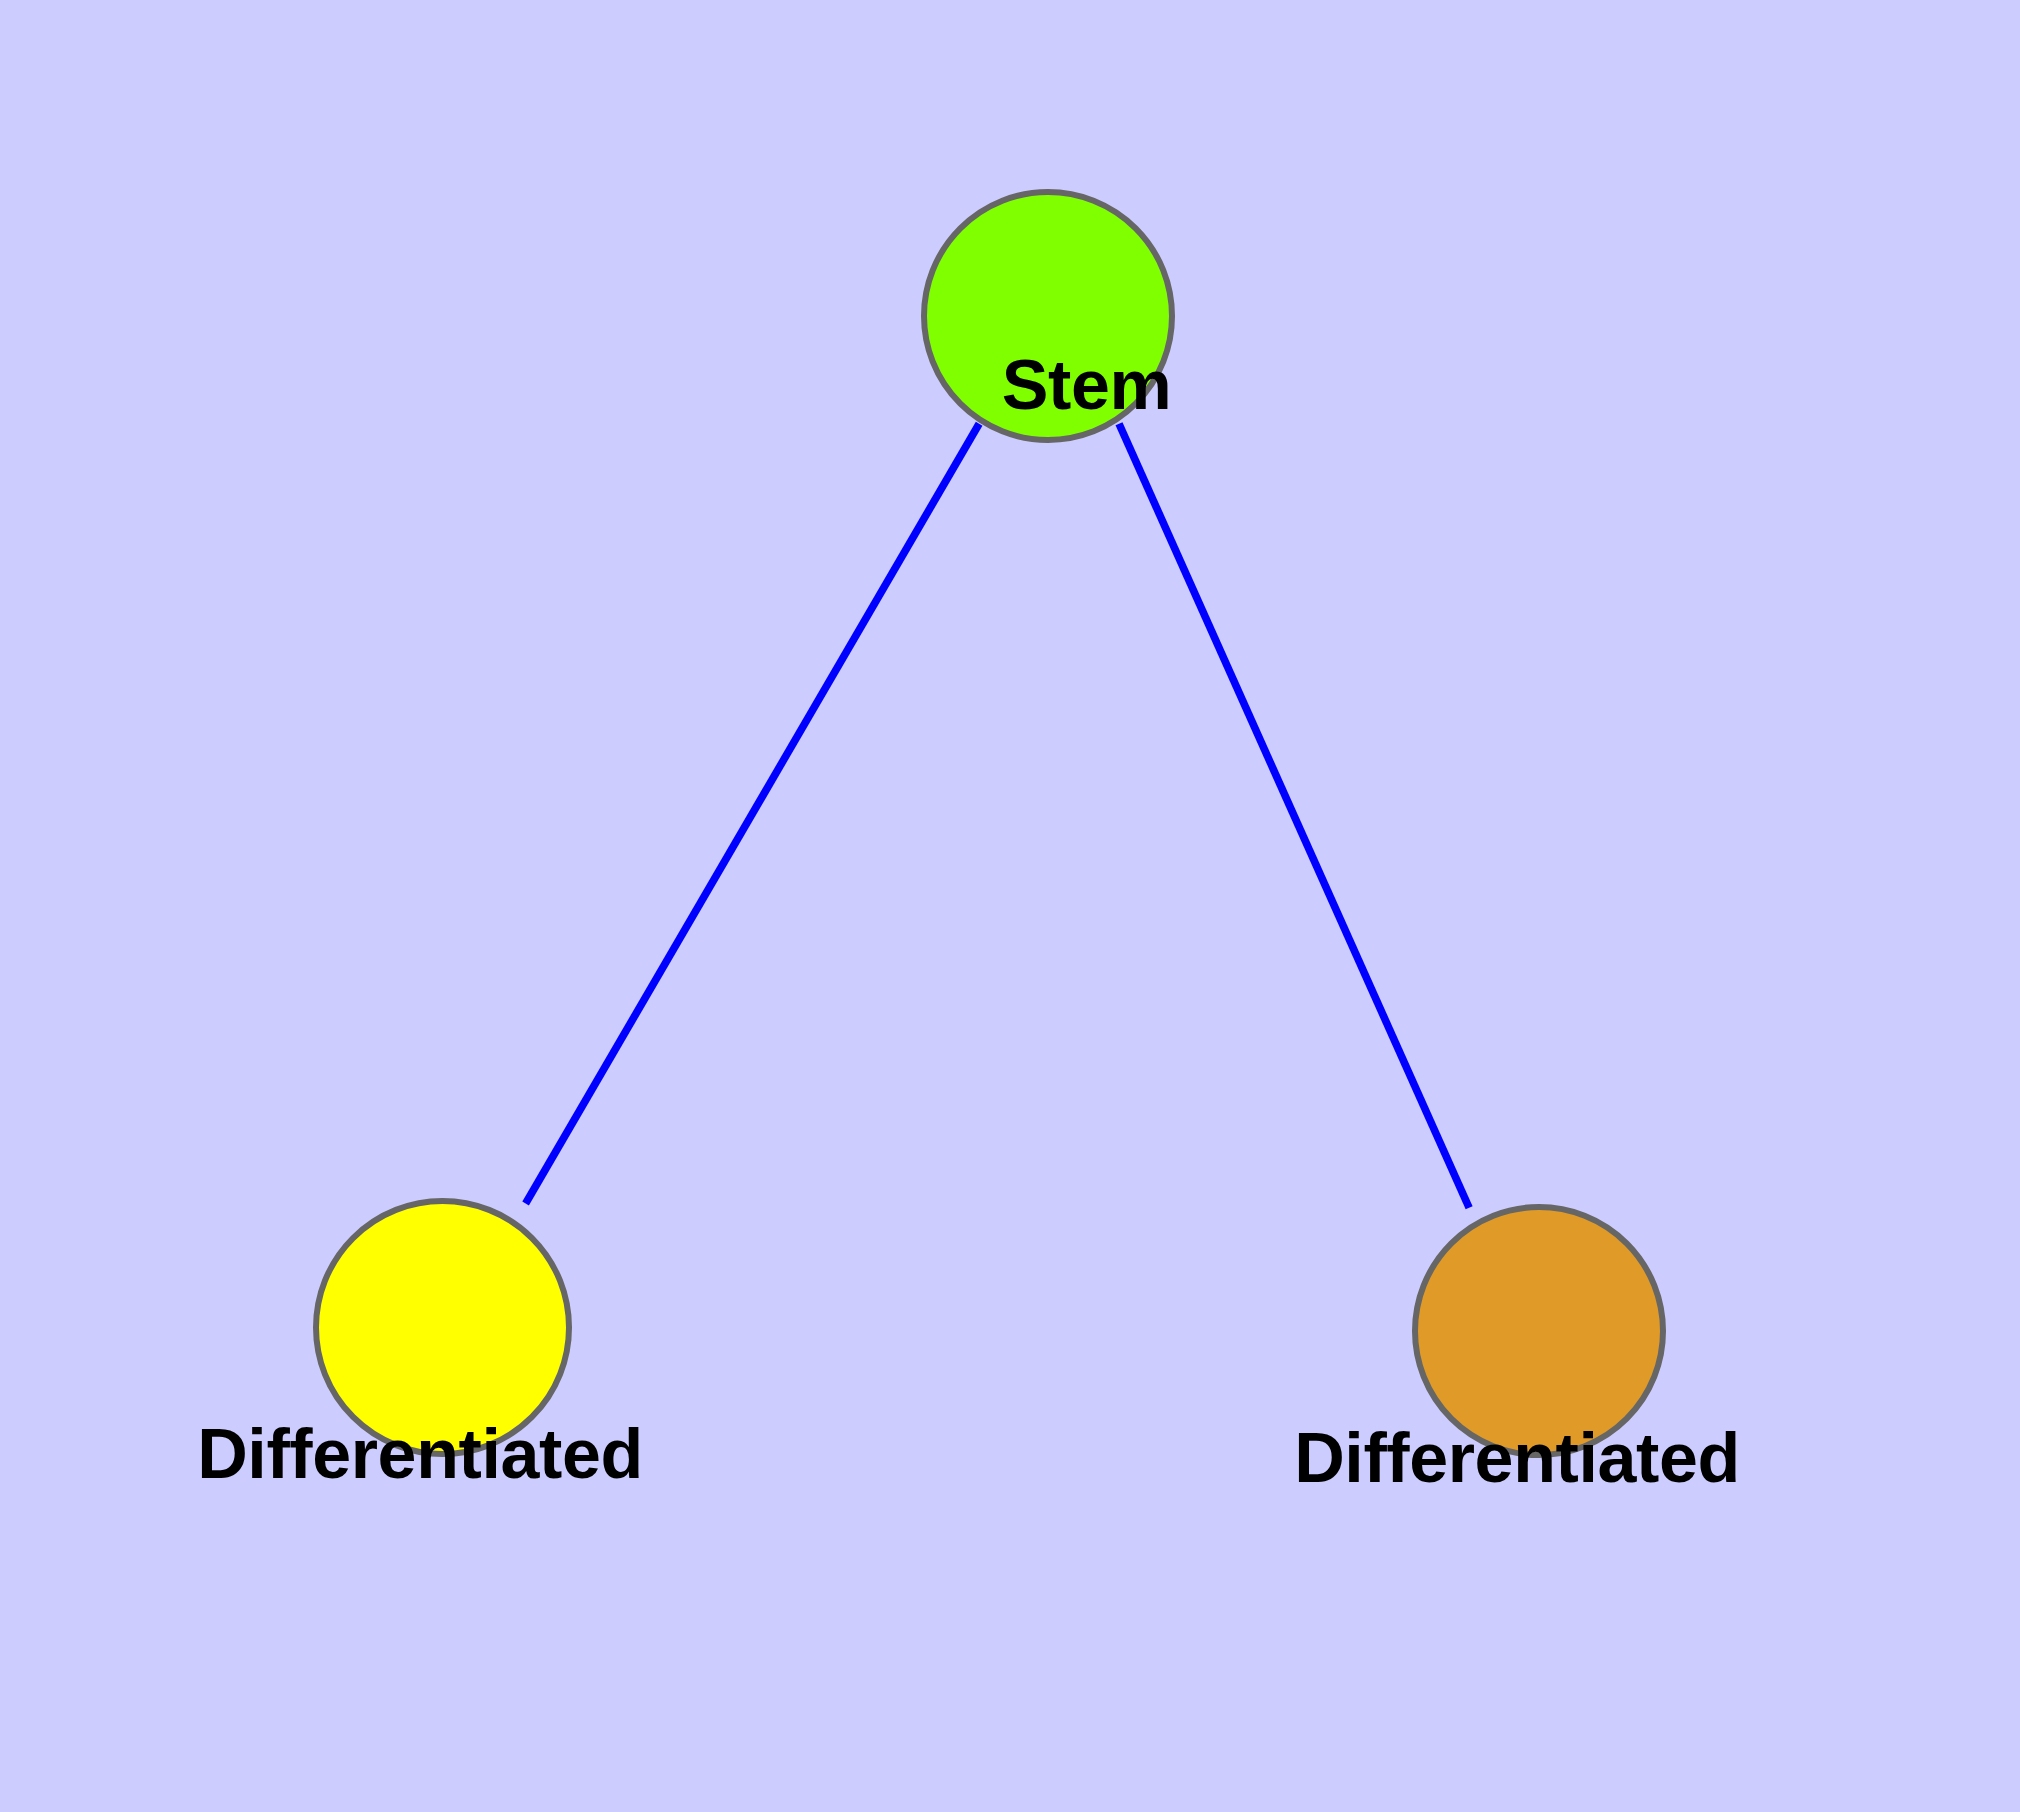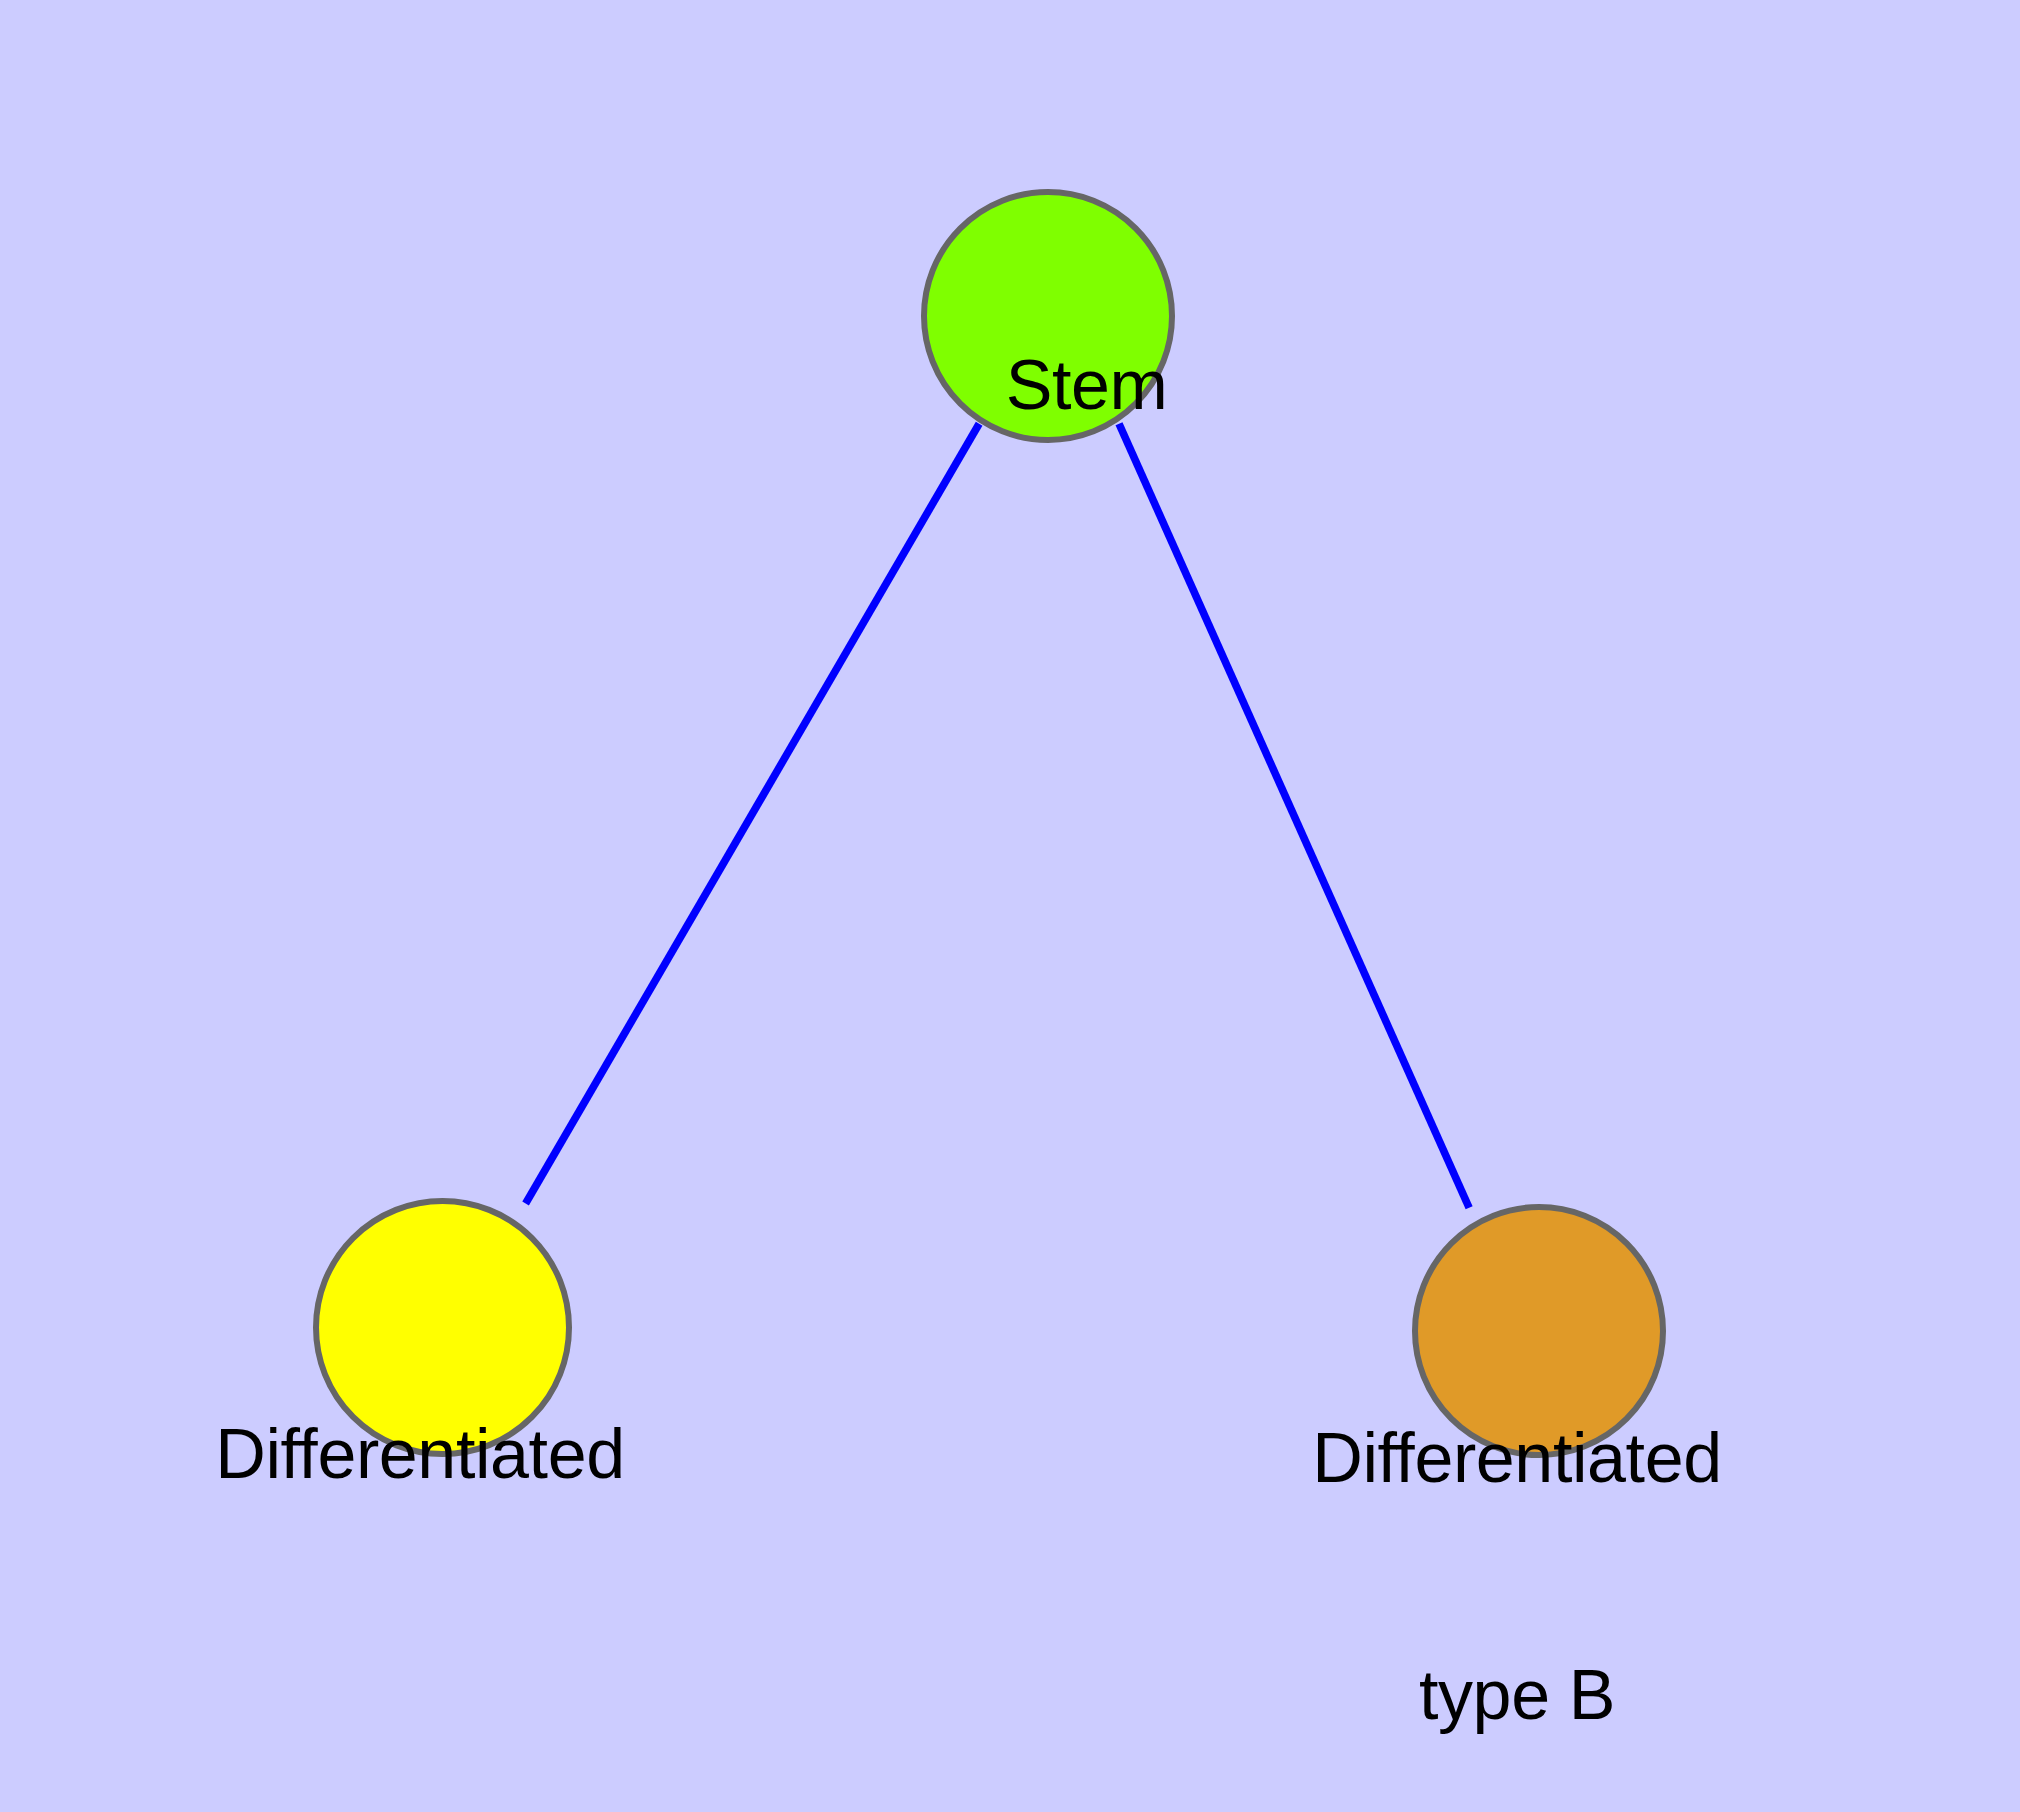--- a/index.html
+++ b/index.html
@@ -30,21 +30,21 @@
   .node {
     position: absolute;
     border-radius: 50%;
     box-sizing: border-box;
     border: 6px solid #666666;
   }
   .node-label {
     position: absolute;
     text-align: center;
     color: #000000;
-    font-weight: normal;
+    font-weight: bold;
     line-height: 1.13;
     white-space: pre;
     letter-spacing: -0.4px;
     pointer-events: none;
   }
   
   #node-stem {
     left: 921px;
     top: 189px;
     width: 254px;
@@ -105,17 +105,16 @@
   <div class="node-label" id="label-stem">
     <span>Stem</span>
   </div>
 
   <div class="node-label" id="label-diff-a">
     <div>Differentiated</div>
   </div>
 
   <div class="node-label" id="label-diff-b">
     <div>Differentiated</div>
-    <div>type B</div>
   </div>
 
 </div>
 
 
 </body></html>

